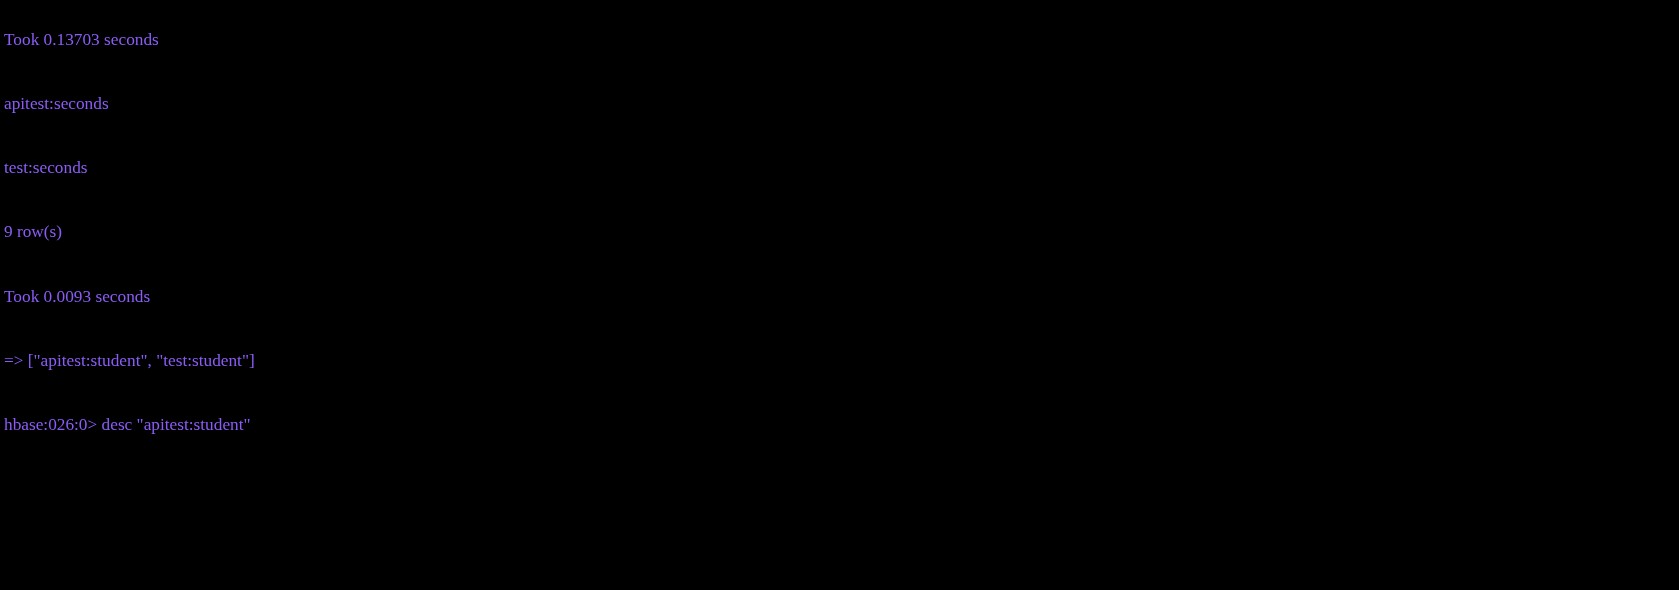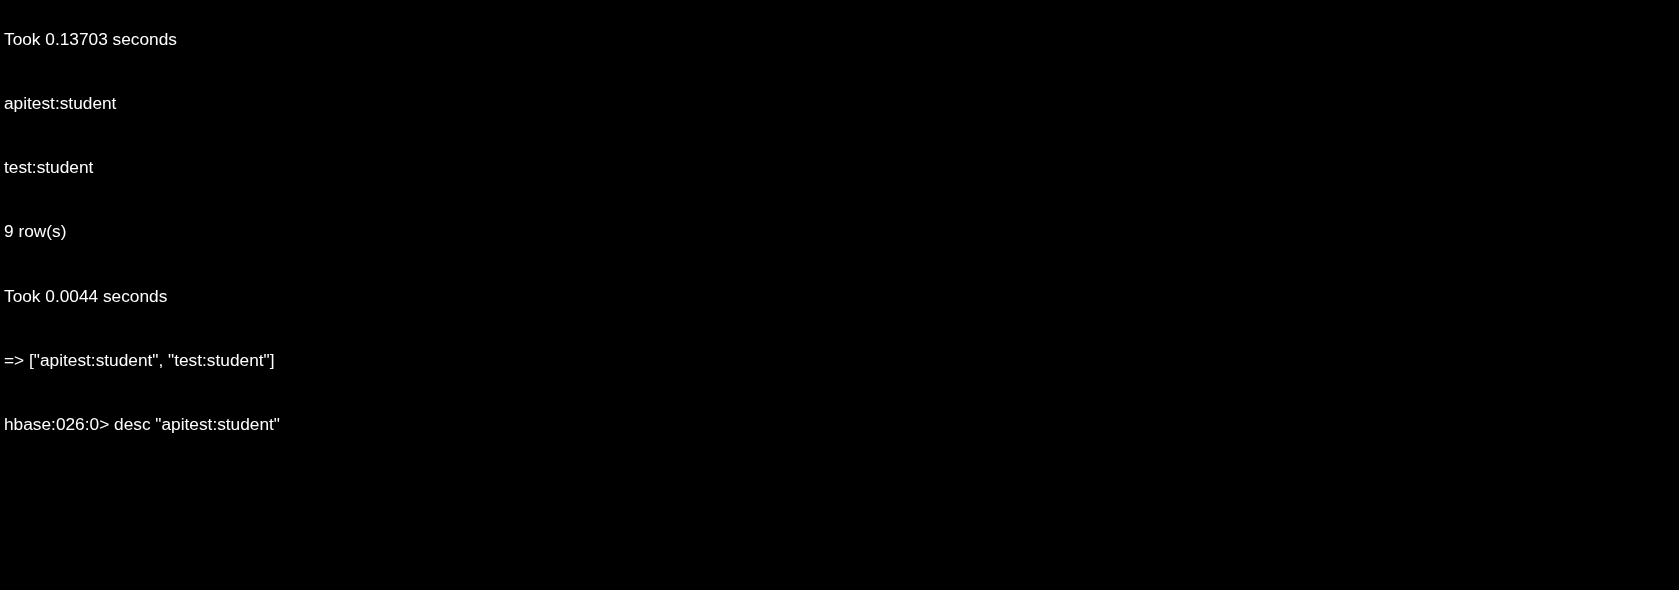--- a/index.html
+++ b/index.html
@@ -32,36 +32,36 @@
   #terminal-scroll {
     position: absolute;
     left: 4px;
     top: -14px;
     width: 1675px;
   }
   .line {
     display: block;
     height: 21.4px;
     white-space: pre;
-    color: #ffffff;
-    font-family: Liberation Sans, sans-serif;
+    color: #8b5cf6;
+    font-family: Liberation Serif, serif;
     font-size: 17.3px;
     line-height: 21.4px;
   }
 </style>
 </head>
 <body>
 
 <div id="terminal">
   <div id="terminal-scroll">
     <span class="line">Took 0.13703 seconds</span>
-    <span class="line">apitest:student</span>
-    <span class="line">test:student</span>
+    <span class="line">apitest:seconds</span>
+    <span class="line">test:seconds</span>
     <span class="line">9 row(s)</span>
-    <span class="line">Took 0.0044 seconds</span>
+    <span class="line">Took 0.0093 seconds</span>
     <span class="line">=&gt; ["apitest:student", "test:student"]</span>
     <span class="line">hbase:026:0&gt; desc "apitest:student"</span>
     
     
     
     
     
     
     
     

